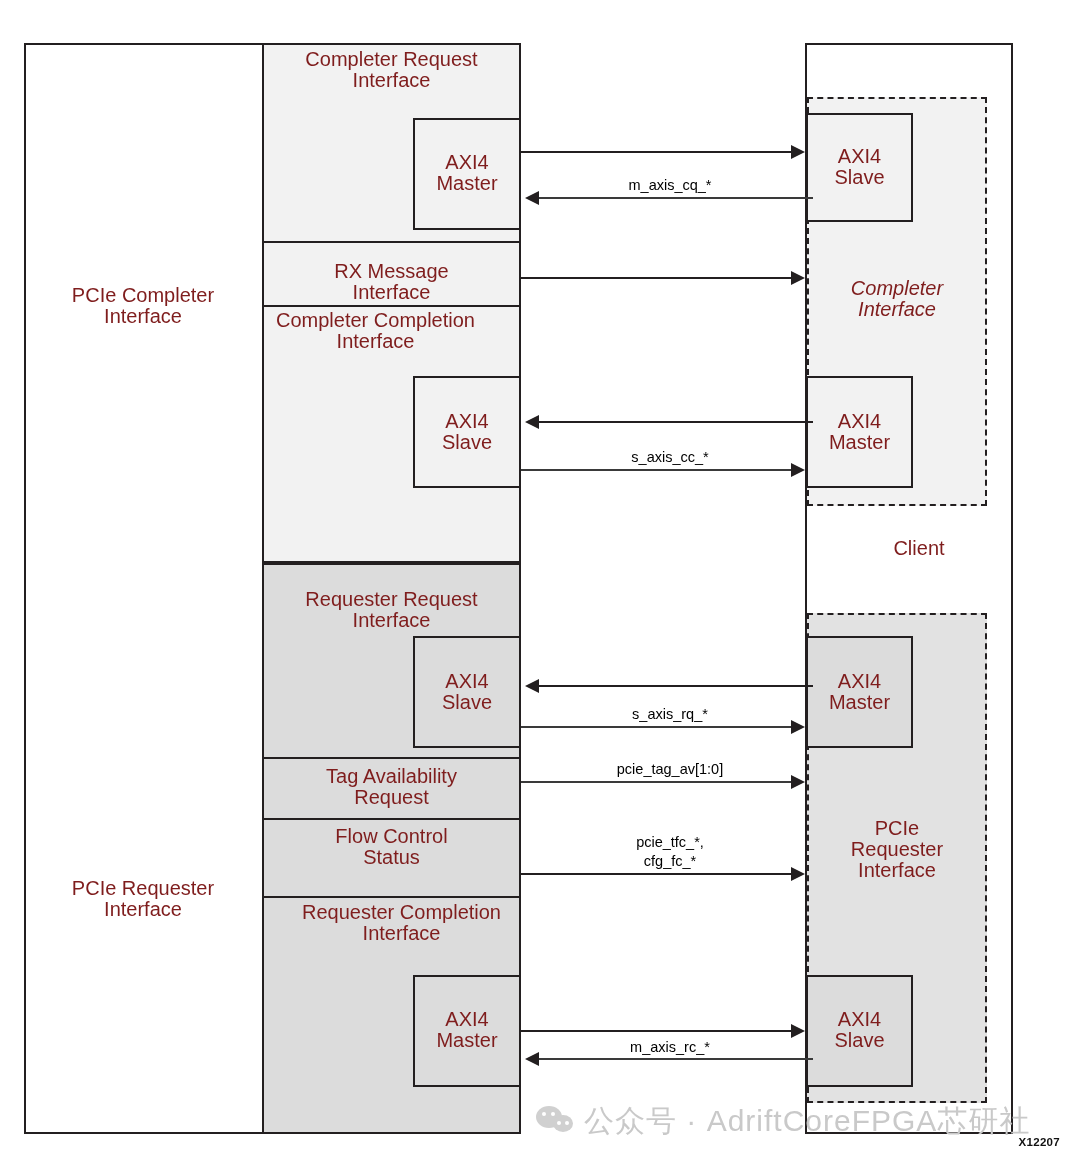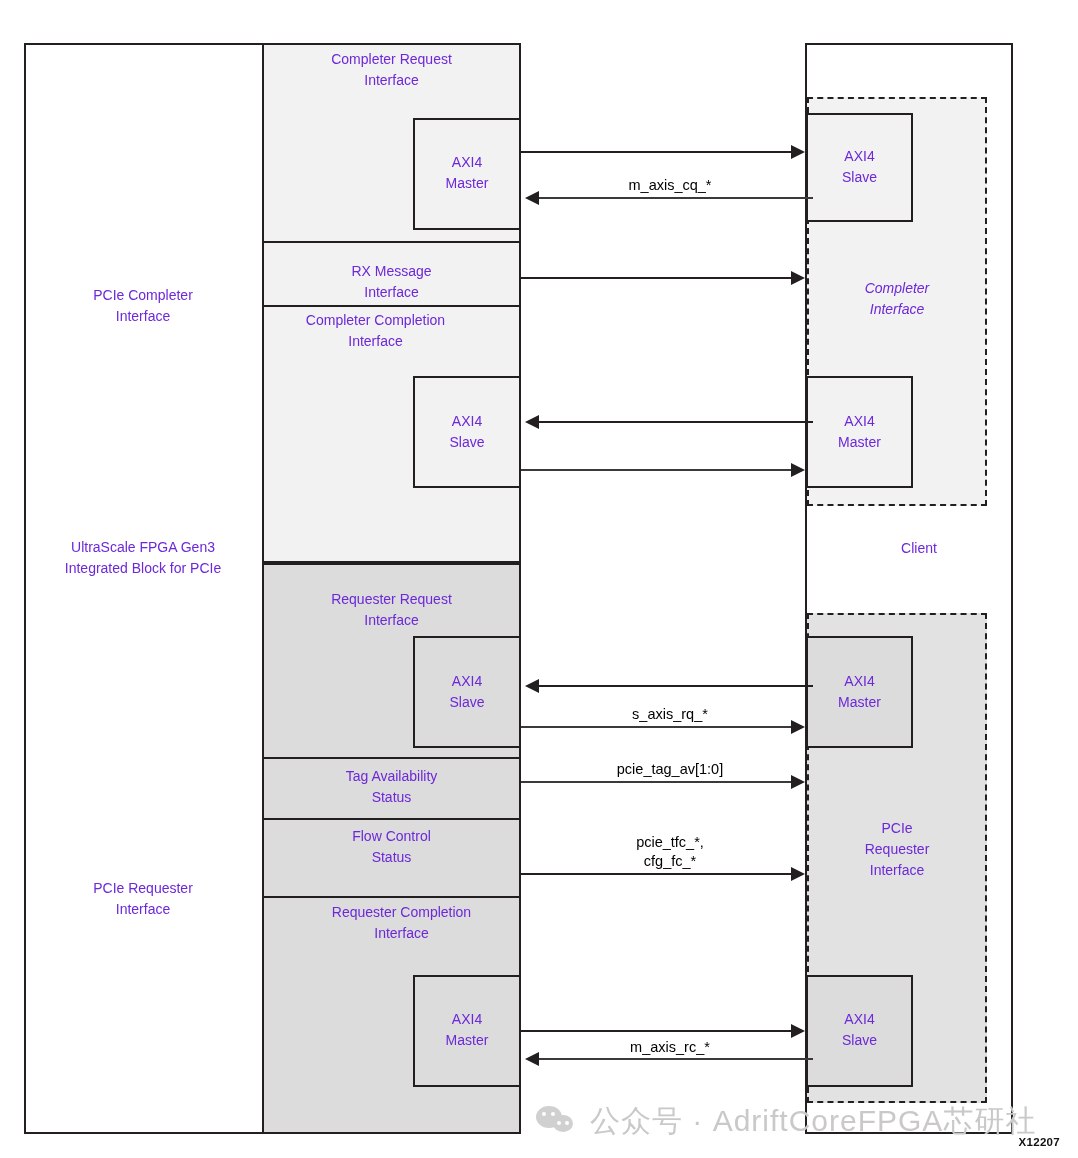--- a/index.html
+++ b/index.html
@@ -3,36 +3,36 @@
 <meta charset="utf-8">
 <style>
   html,body{margin:0;padding:0;background:#ffffff;}
   body{font-family:"Liberation Sans","DejaVu Sans",sans-serif;}
   #canvas{position:relative;width:1078px;height:1158px;background:#fff;overflow:hidden;}
 
   .box{position:absolute;box-sizing:border-box;}
   .solid{border:2px solid #231f20;}
   .dashed{border:2px dashed #231f20;}
 
-  .lbl{position:absolute;box-sizing:border-box;text-align:center;color:#6d28d9;
-       font-size:14px;line-height:21px;white-space:pre-line;}
+  .lbl{position:absolute;box-sizing:border-box;text-align:center;color:#7f1d1d;
+       font-size:20px;line-height:21px;white-space:pre-line;}
 
   .ln{position:absolute;background:#231f20;height:2px;}
   .ln.thin{height:1.5px;background:#3a3a3a;}
 
   .arrowR{position:absolute;width:0;height:0;border-top:7px solid transparent;
           border-bottom:7px solid transparent;border-left:14px solid #231f20;}
   .arrowL{position:absolute;width:0;height:0;border-top:7px solid transparent;
           border-bottom:7px solid transparent;border-right:14px solid #231f20;}
 
   .sig{position:absolute;text-align:center;font-size:14.5px;line-height:19px;
        color:#000;white-space:pre-line;}
 
   #watermark{position:absolute;left:536px;top:1094px;width:520px;height:54px;
-     display:flex;align-items:center;gap:14px;color:#c9c9c9;font-size:30px;
+     display:flex;align-items:center;gap:8px;color:#c9c9c9;font-size:30px;
      letter-spacing:1px;pointer-events:none;}
   #wm-icon{flex:0 0 auto;width:40px;height:30px;position:relative;}
   #wm-icon i{position:absolute;display:block;border-radius:50%;background:#d0d0d0;}
   #wm-icon i.b1{width:26px;height:22px;left:0;top:0;}
   #wm-icon i.b2{width:20px;height:17px;left:17px;top:9px;}
   #wm-icon i.d{background:#fff;width:4px;height:4px;}
   #figid{position:absolute;right:18px;top:1136px;font-size:11.5px;color:#111;
          font-weight:bold;letter-spacing:0.3px;}
 </style>
 </head>
@@ -47,35 +47,33 @@
   <div class="box solid" style="left:262px;top:563px;width:259px;height:571px;background:#dcdcdc;"></div>
 
   <div class="ln" style="left:262px;top:241px;width:259px;"></div>
   <div class="ln" style="left:262px;top:305px;width:259px;"></div>
   <div class="ln" style="left:262px;top:757px;width:259px;"></div>
   <div class="ln" style="left:262px;top:818px;width:259px;"></div>
   <div class="ln" style="left:262px;top:896px;width:259px;"></div>
 
   <div class="lbl" style="left:26px;top:285px;width:234px;">PCIe Completer
 Interface</div>
-  <div class="lbl" style="left:26px;top:537px;width:234px;">UltraScale FPGA Gen3
-Integrated Block for PCIe</div>
   <div class="lbl" style="left:26px;top:878px;width:234px;">PCIe Requester
 Interface</div>
 
   <div class="lbl" style="left:262px;top:49px;width:259px;">Completer Request
 Interface</div>
   <div class="lbl" style="left:262px;top:261px;width:259px;">RX Message
 Interface</div>
   <div class="lbl" style="left:262px;top:310px;width:227px;">Completer Completion
 Interface</div>
   <div class="lbl" style="left:262px;top:569px;width:259px;margin-top:20px;">Requester Request
 Interface</div>
   <div class="lbl" style="left:262px;top:766px;width:259px;">Tag Availability
-Status</div>
+Request</div>
   <div class="lbl" style="left:262px;top:826px;width:259px;">Flow Control
 Status</div>
   <div class="lbl" style="left:262px;top:902px;width:279px;">Requester Completion
 Interface</div>
 
   <div class="box solid" style="left:413px;top:118px;width:108px;height:112px;background:#f2f2f2;"></div>
   <div class="lbl" style="left:413px;top:152px;width:108px;">AXI4
 Master</div>
 
   <div class="box solid" style="left:413px;top:376px;width:108px;height:112px;background:#f2f2f2;"></div>
@@ -124,20 +122,21 @@
   <div class="arrowL" style="left:525px;top:191px;"></div>
   <div class="sig" style="left:530px;top:176px;width:280px;">m_axis_cq_*</div>
 
   <div class="ln" style="left:521px;top:277px;width:272px;"></div>
   <div class="arrowR" style="left:791px;top:271px;"></div>
 
   <div class="ln" style="left:527px;top:421px;width:286px;"></div>
   <div class="arrowL" style="left:525px;top:415px;"></div>
   <div class="ln thin" style="left:521px;top:469px;width:272px;"></div>
   <div class="arrowR" style="left:791px;top:463px;"></div>
+  <div class="sig" style="left:530px;top:448px;width:280px;">s_axis_cc_*</div>
 
   <div class="ln" style="left:527px;top:685px;width:286px;"></div>
   <div class="arrowL" style="left:525px;top:679px;"></div>
   <div class="ln thin" style="left:521px;top:726px;width:272px;"></div>
   <div class="arrowR" style="left:791px;top:720px;"></div>
   <div class="sig" style="left:530px;top:705px;width:280px;">s_axis_rq_*</div>
 
   <div class="ln thin" style="left:521px;top:781px;width:272px;"></div>
   <div class="arrowR" style="left:791px;top:775px;"></div>
   <div class="sig" style="left:530px;top:760px;width:280px;">pcie_tag_av[1:0]</div>

